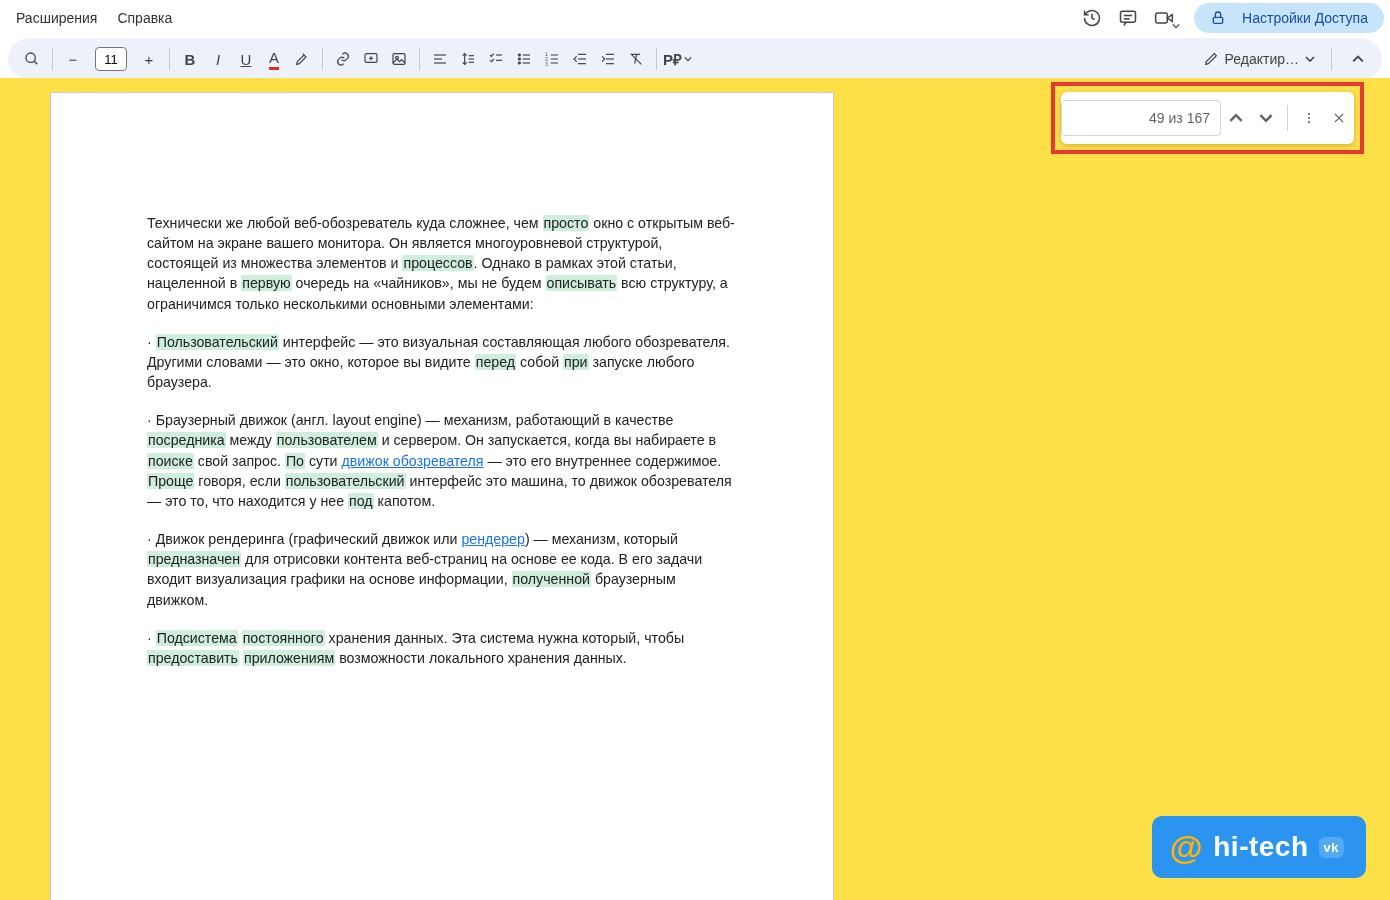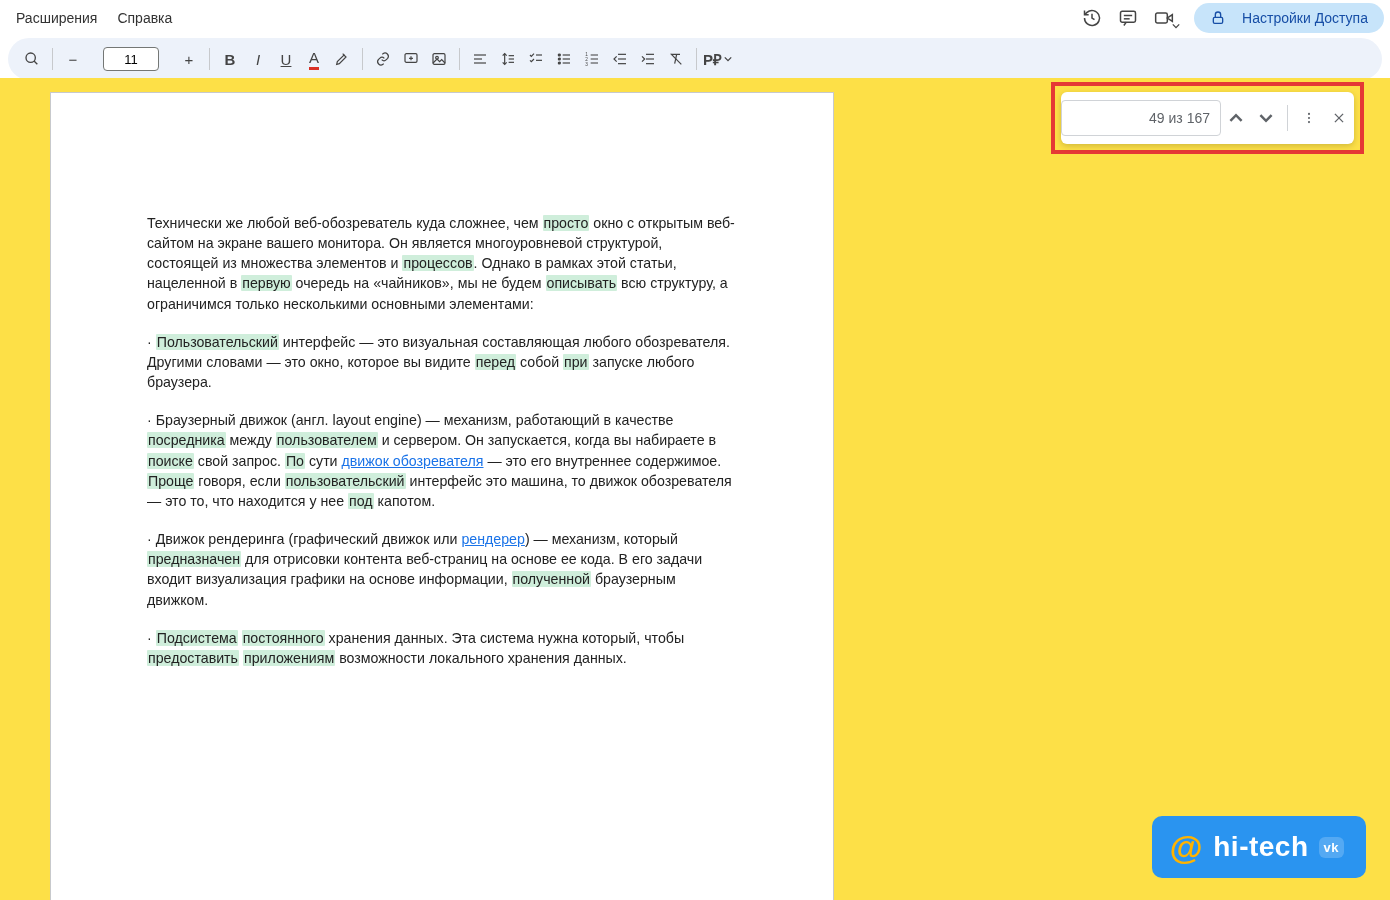--- a/index.html
+++ b/index.html
@@ -40,24 +40,24 @@
   .tb-btn {
     min-width:28px; height:28px; display:flex;
     align-items:center; justify-content:center; cursor:pointer;
     border-radius:4px; color:#444; font-size:15px;
   }
   .tb-sep { width:1px; height:22px; background:#c7c9cc; margin:0 6px; }
   .tb-fontsize {
     display:flex; align-items:center;
   }
   .tb-fontsize .fs-val {
-    width:56px; height:24px; border:1px solid #747775;
+    width:32px; height:24px; border:1px solid #747775;
     border-radius:4px; background:#fff; font-size:13px;
     display:flex; align-items:center; justify-content:center;
-    margin:0 16px;
+    margin:0 8px;
   }
   .tb-right { margin-left:auto; display:flex; align-items:center; }
   .tb-mode {
     display:flex; align-items:center; gap:6px;
     padding:4px 10px; border-radius:4px; cursor:pointer;
     font-size:14px; color:#444;
   }
   .chev-up-box {
     width:28px; height:28px; display:flex;
     align-items:center; justify-content:center;
@@ -298,20 +298,37 @@
       </svg>
   </div>
   <div class="tb-sep"></div>
   <div class="tb-btn" style="font-weight:600;">
     <span>P₽</span>
     <svg width="8" height="8" viewBox="0 0 10 10" style="margin-left:2px;">
         <path d="M1 3 L5 7 L9 3" stroke="#444" stroke-width="1.6" fill="none"></path>
       </svg>
   </div>
 
+  <div class="tb-right">
+    <div class="tb-mode">
+      <svg width="16" height="16" viewBox="0 0 24 24" stroke="#444" stroke-width="1.8" fill="none">
+          <path d="M4 20l4-1L20 7l-3-3L5 16z"></path>
+        </svg>
+      <span>Редактир…</span>
+      <svg width="10" height="10" viewBox="0 0 10 10">
+          <path d="M1 3 L5 7 L9 3" stroke="#444" stroke-width="1.6" fill="none"></path>
+        </svg>
+    </div>
+    <div class="tb-sep"></div>
+    <div class="chev-up-box">
+      <svg width="12" height="12" viewBox="0 0 10 10">
+          <path d="M1 7 L5 3 L9 7" stroke="#444" stroke-width="1.6" fill="none"></path>
+        </svg>
+    </div>
+  </div>
 </div>
 
 <div class="doc-area">
   <div class="page">
     <p>
       <span>Технически же любой веб-обозреватель куда сложнее, чем</span>
       <span class="hl">просто</span>
       <span>окно с открытым</span>
       <span>веб-сайтом на экране вашего монитора. Он является многоуровневой структурой, состоящей из множества элементов и</span>
       <span class="hl">процессов</span><span>. Однако в рамках этой статьи, нацеленной в</span>

